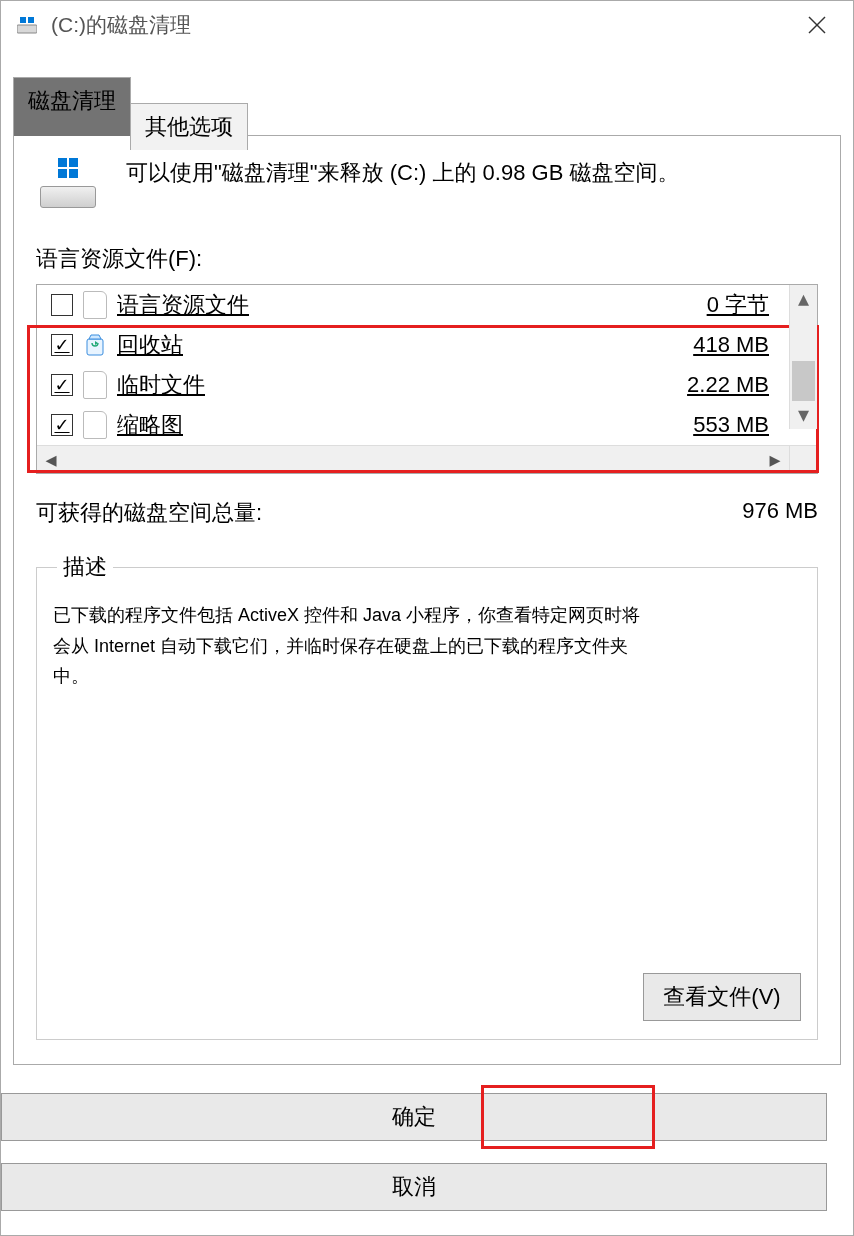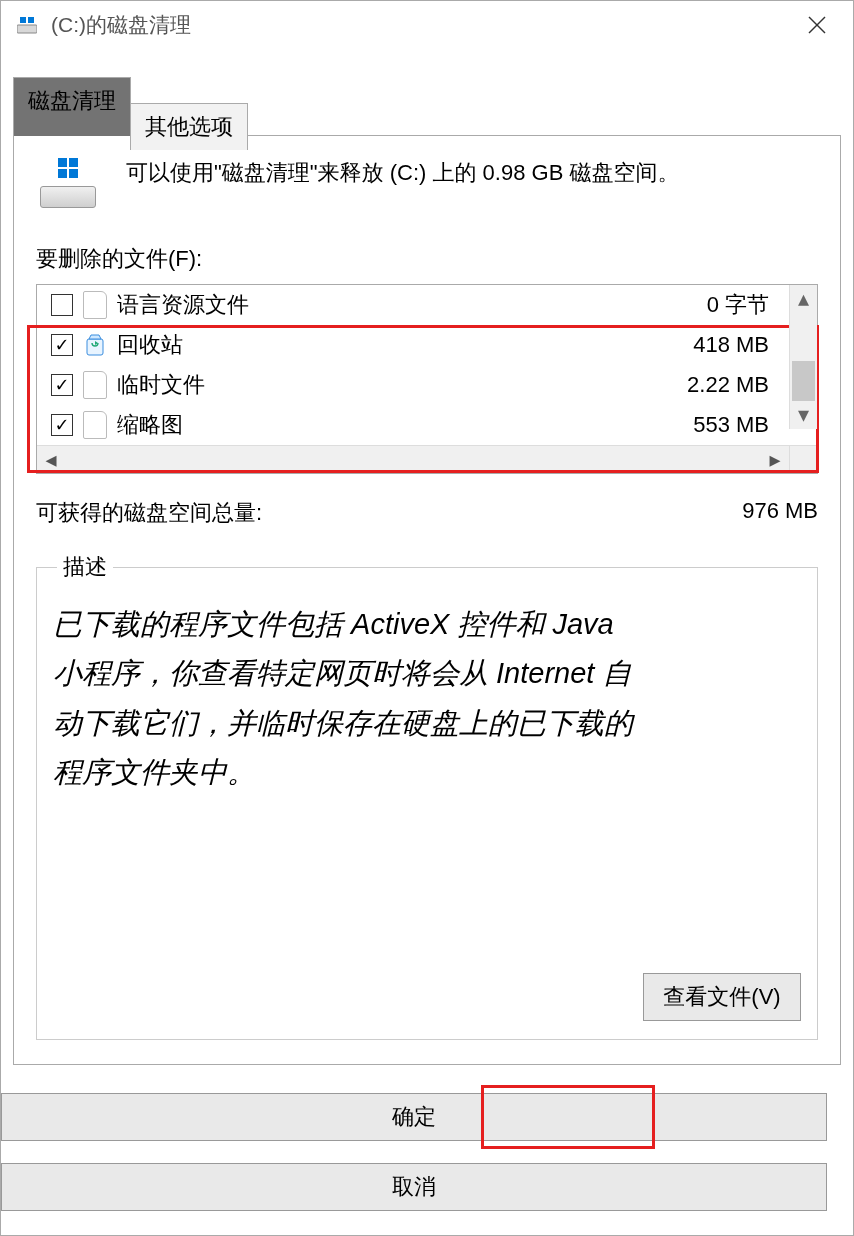--- a/index.html
+++ b/index.html
@@ -120,20 +120,21 @@
   }
   .file-rows {
     position: relative;
   }
   .file-row {
     display: flex;
     align-items: center;
     padding: 5px 20px 5px 14px;
     font-size: 22px;
     gap: 10px;
+    text-decoration: underline;
   }
   .file-row .cb {
     width: 22px; height: 22px;
     border: 1.5px solid #333;
     background: #fff;
     display: flex; align-items: center; justify-content: center;
     flex-shrink: 0;
     cursor: pointer;
   }
   .file-row .cb.checked::after {
@@ -213,23 +214,22 @@
     flex: 1;
     display: flex;
     flex-direction: row;
   }
   fieldset.desc legend {
     font-size: 22px;
     padding: 0 6px;
     margin-left: 4px;
   }
   .desc-text {
-    font-size: 29px;
+    font-size: 18px;
     line-height: 1.7;
-    font-style: italic;
   }
   .desc-actions {
     margin-top: auto;
     display: flex;
     justify-content: flex-end;
   }
   .btn {
     min-width: 158px;
     height: 48px;
     border: 1px solid #999;
@@ -295,21 +295,21 @@
               <div class="q q1"></div>
               <div class="q q2"></div>
               <div class="q q3"></div>
               <div class="q q4"></div>
             </div>
           <div class="body"></div>
         </div>
         <div class="intro-text">可以使用"磁盘清理"来释放  (C:) 上的 0.98 GB 磁盘空间。</div>
       </div>
 
-      <div class="section-label">要删除的文件(F):</div>
+      <div class="section-label">语言资源文件(F):</div>
 
       <div class="file-listbox">
         <div class="file-rows" style="padding-right:28px;">
 
           <div class="file-row">
             <span class="cb"></span>
             <span class="ficon"></span>
             <span class="name">语言资源文件</span>
             <span class="size">0 字节</span>
           </div>

